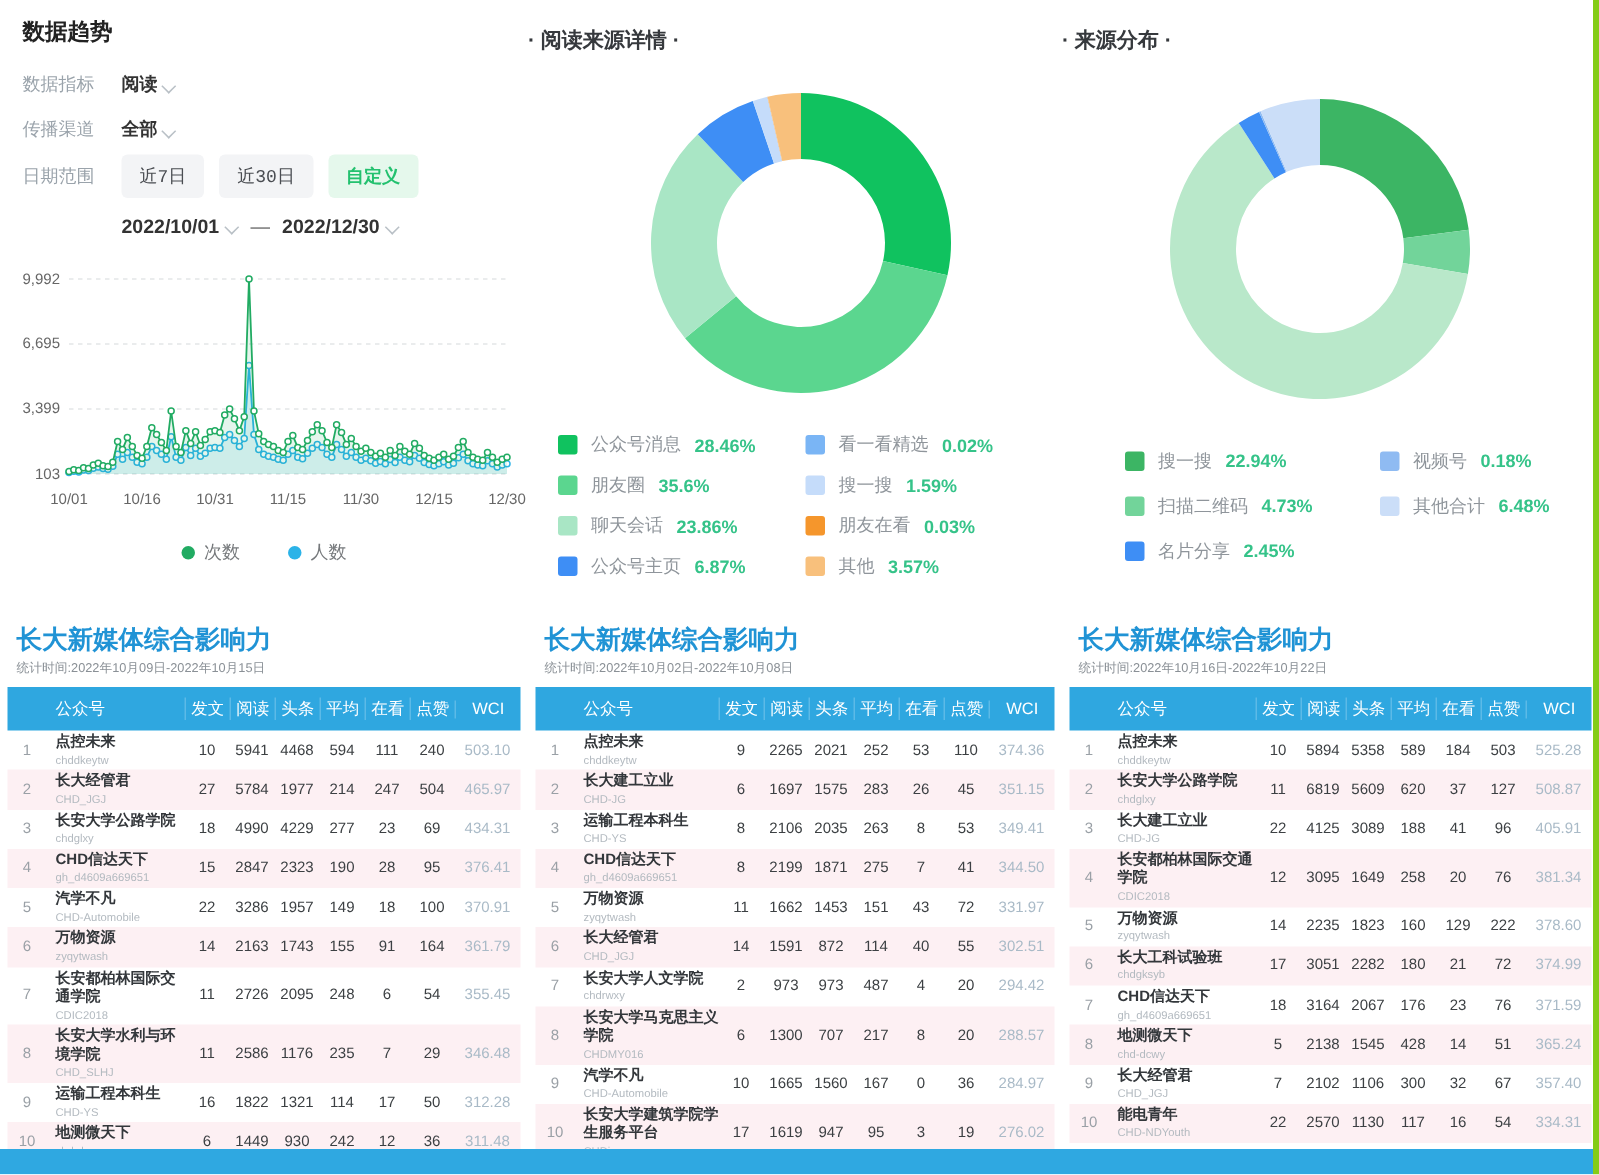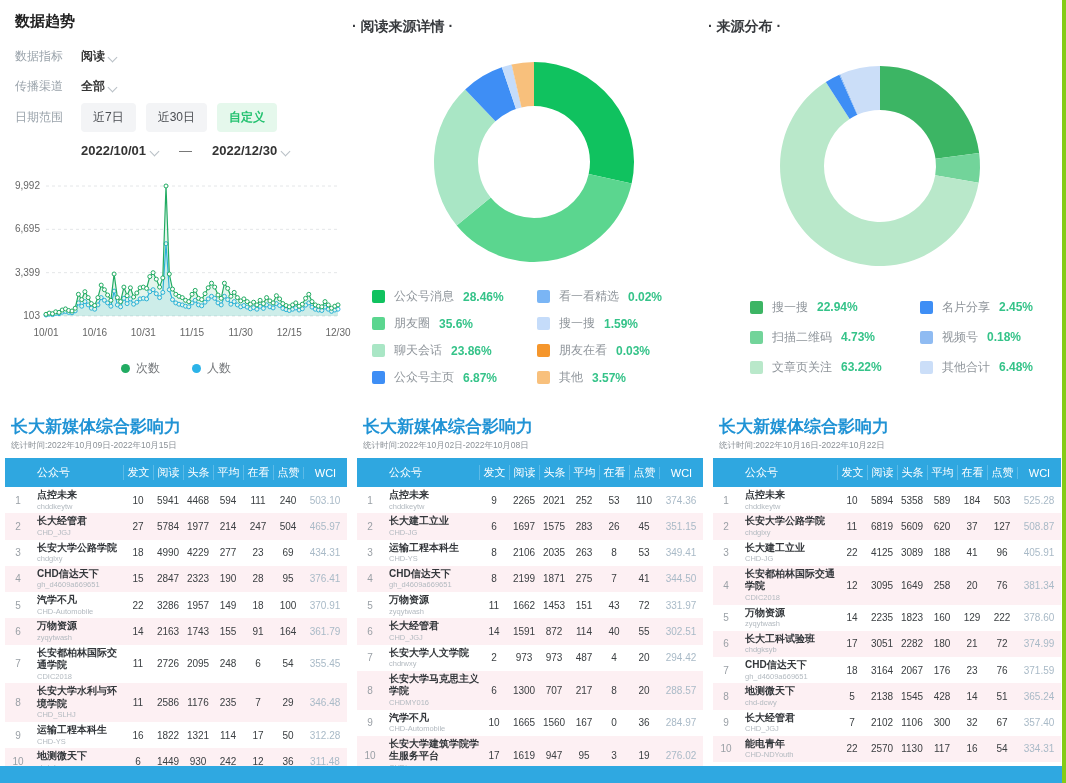--- a/index.html
+++ b/index.html
@@ -11,23 +11,23 @@
 
   
   .trend h2 { position:absolute; top:12px; left:15px; font-size:15px; font-weight:bold; color:#222; }
   .f-row { position:absolute; left:15px; display:flex; align-items:center; font-size:12px; }
   .f-label { color:#9aa3ab; width:66px; }
   .f-value { color:#333; font-weight:bold; display:inline-flex; align-items:center; gap:4px; cursor:pointer; }
   .chev { display:inline-block; width:8px; height:8px; position:relative; }
   .chev::before { content:""; position:absolute; top:1px; left:0; width:6px; height:6px; border-right:1.5px solid #b9c0c6; border-bottom:1.5px solid #b9c0c6; transform:rotate(45deg); }
   .pill-row { position:absolute; left:15px; top:103px; display:flex; align-items:center; font-size:12px; }
   .pill-row .f-label { width:66px; }
-  .pill { border:none; border-radius:4px; background:#f3f4f6; color:#4a4d52; font-size:12px; padding:6px 12px; margin-right:10px; cursor:pointer; font-family:Liberation Sans, sans-serif; }
+  .pill { border:none; border-radius:4px; background:#f3f4f6; color:#4a4d52; font-size:12px; padding:6px 12px; margin-right:10px; cursor:pointer; font-family:Liberation Mono, monospace; }
   .pill.active { background:#e5f8ec; color:#23c16f; font-weight:bold; }
-  .dates { position:absolute; left:81px; top:143px; display:flex; align-items:center; gap:20px; font-size:13px; color:#333; font-weight:bold; }
+  .dates { position:absolute; left:81px; top:143px; display:flex; align-items:center; gap:8px; font-size:13px; color:#333; font-weight:bold; }
   .dates .dash { color:#666; font-weight:normal; }
   .date-sel { display:inline-flex; align-items:center; gap:5px; cursor:pointer; }
   #line-chart { position:absolute; top:178px; left:0; }
   .lc-legend { position:absolute; top:360px; left:0; width:352px; display:flex; justify-content:center; gap:32px; font-size:12px; color:#76797c; }
   .lc-legend .it { display:flex; align-items:center; gap:6px; cursor:pointer; }
   .lc-legend .dot { width:9px; height:9px; border-radius:50%; }
 
   
   .donut h3 { position:absolute; top:18px; left:0; width:100%; font-size:14px; font-weight:bold; color:#36393d; }
   .donut svg { position:absolute; }
@@ -388,25 +388,20 @@
             <span class="lg-sw" style="background: rgb(60, 181, 100);"></span>
             <span class="lg-lb">搜一搜</span>
             <span class="lg-pc">22.94%</span>
           </div>
           <div class="lg-it">
             <span class="lg-sw" style="background: rgb(114, 212, 154);"></span>
             <span class="lg-lb">扫描二维码</span>
             <span class="lg-pc">4.73%</span>
           </div>
           <div class="lg-it">
-            <span class="lg-sw" style="background: rgb(185, 232, 202);"></span>
-            <span class="lg-lb">文章页关注</span>
-            <span class="lg-pc">63.22%</span>
-          </div>
-          <div class="lg-it">
             <span class="lg-sw" style="background: rgb(62, 142, 245);"></span>
             <span class="lg-lb">名片分享</span>
             <span class="lg-pc">2.45%</span>
           </div>
           <div class="lg-it">
             <span class="lg-sw" style="background: rgb(143, 187, 242);"></span>
             <span class="lg-lb">视频号</span>
             <span class="lg-pc">0.18%</span>
           </div>
           <div class="lg-it">

